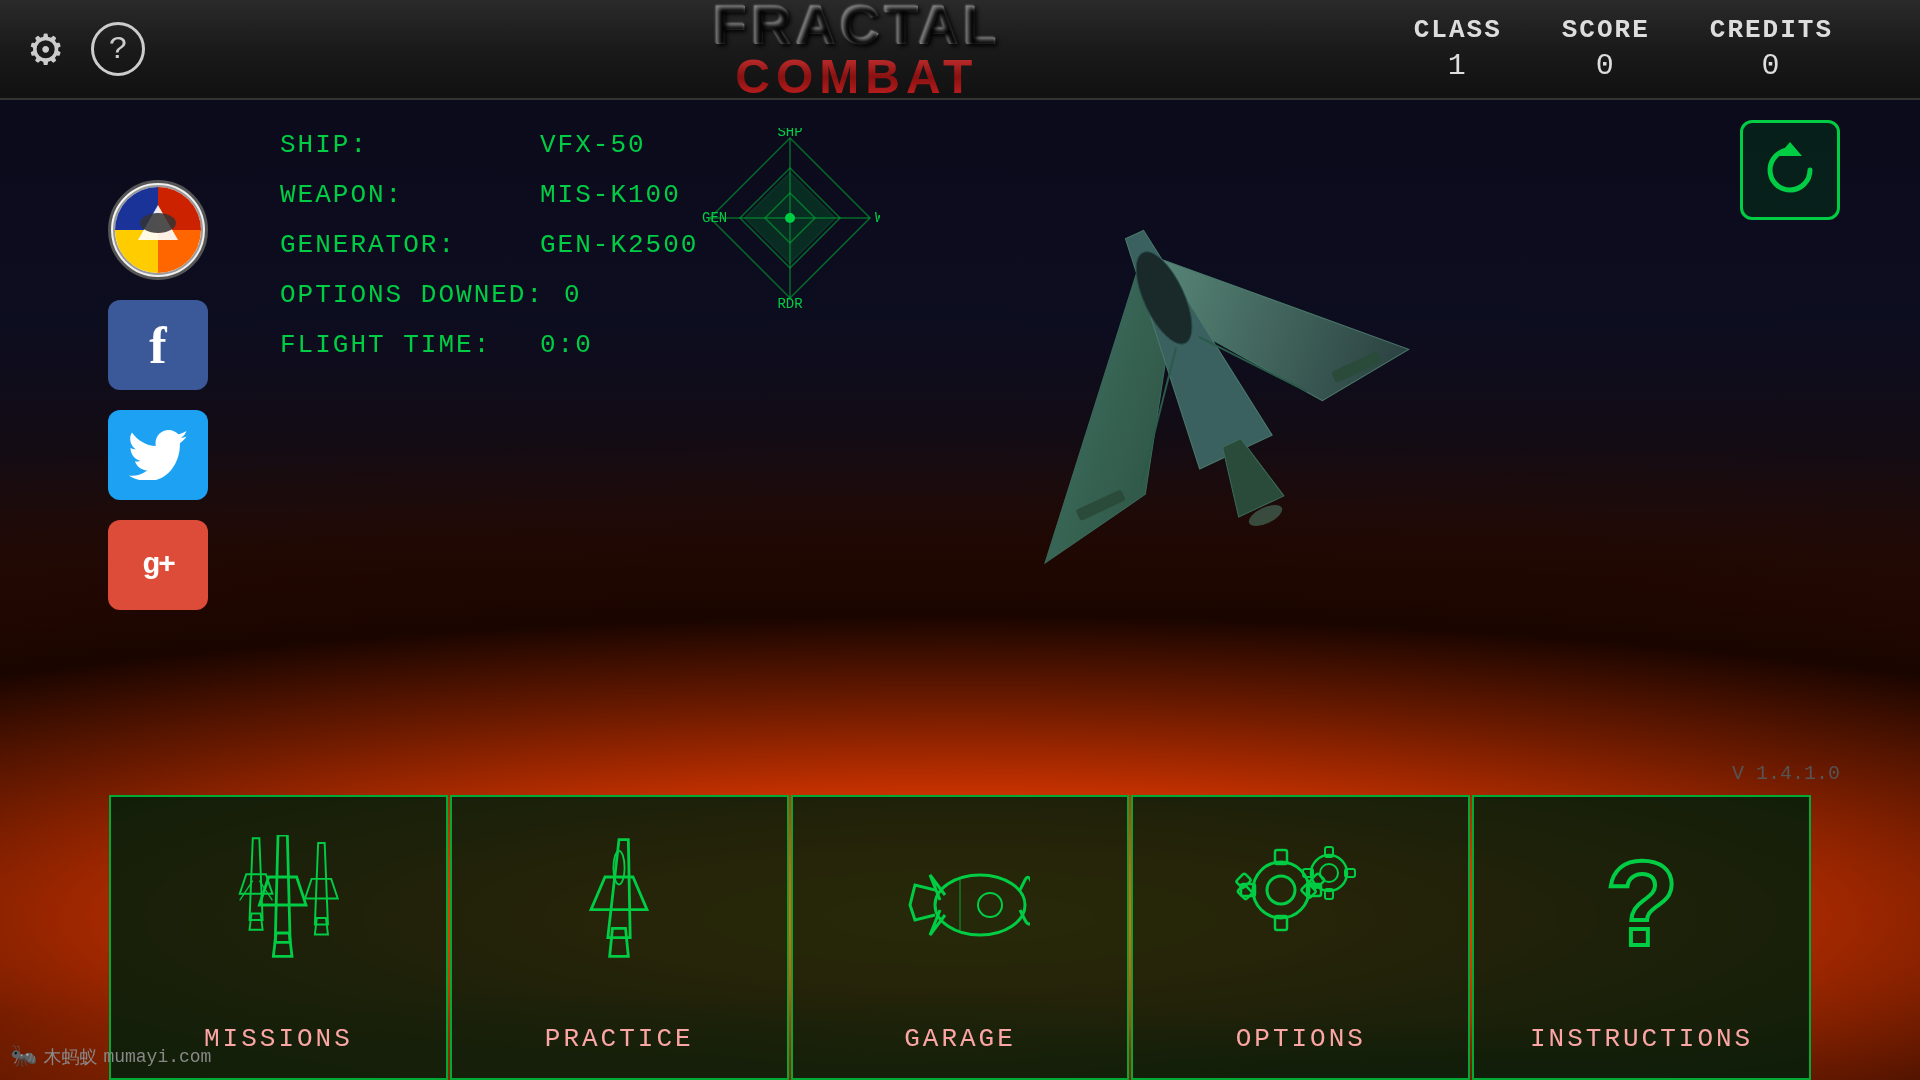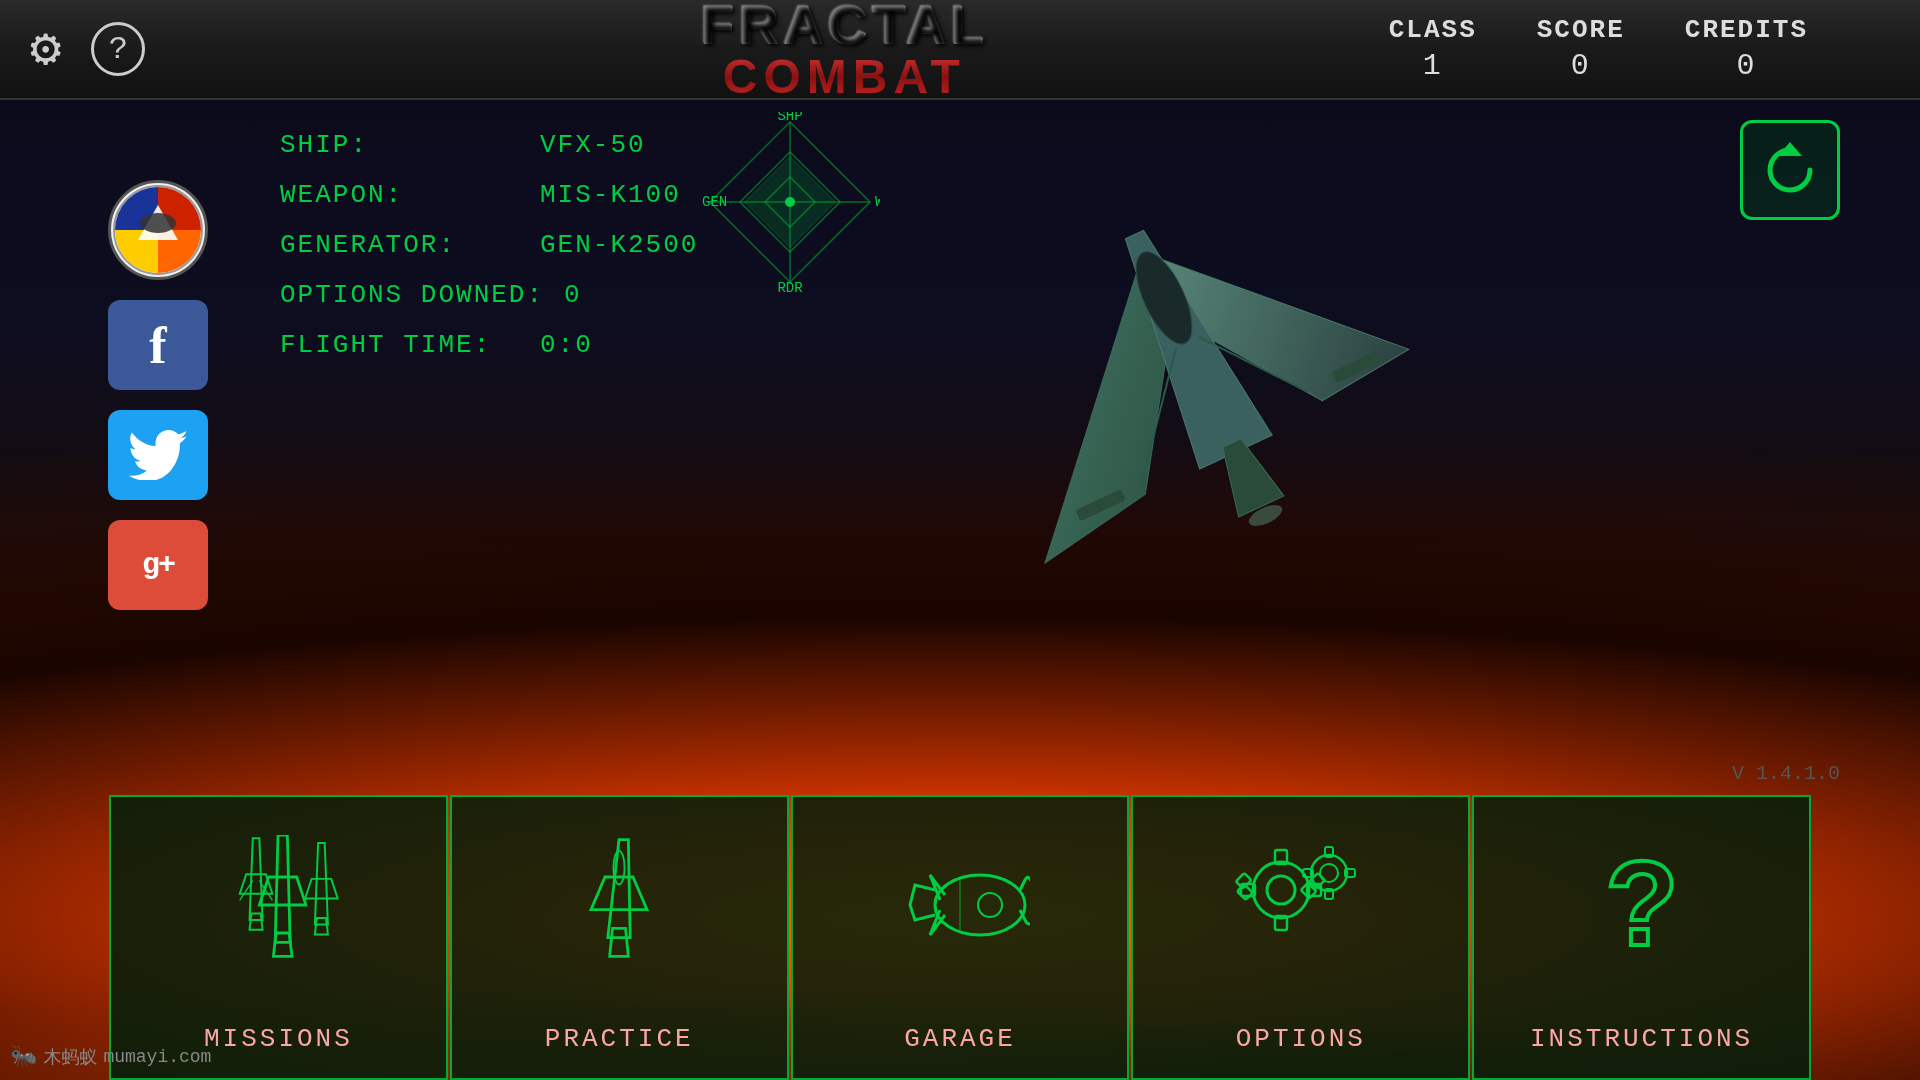--- a/index.html
+++ b/index.html
@@ -114,21 +114,21 @@
       background: linear-gradient(to bottom, #cc3333, #881111, #cc2222);
       -webkit-background-clip: text;
       -webkit-text-fill-color: transparent;
       text-shadow: none;
     }
 
     .header-stats {
       display: flex;
       align-items: center;
       gap: 60px;
-      padding-right: 112px;
+      padding-right: 87px;
     }
 
     .stat-group {
       text-align: center;
     }
 
     .stat-label {
       font-size: 26px;
       color: #ddd;
       letter-spacing: 2px;
@@ -211,21 +211,21 @@
       min-width: 240px;
     }
 
     .info-val {
       color: #00cc44;
     }
 
     
     .radar-widget {
       position: absolute;
-      top: 112px;
+      top: 128px;
       left: 700px;
       width: 180px;
       height: 180px;
       z-index: 10;
     }
 
     
     .refresh-btn {
       position: absolute;
       top: 120px;

